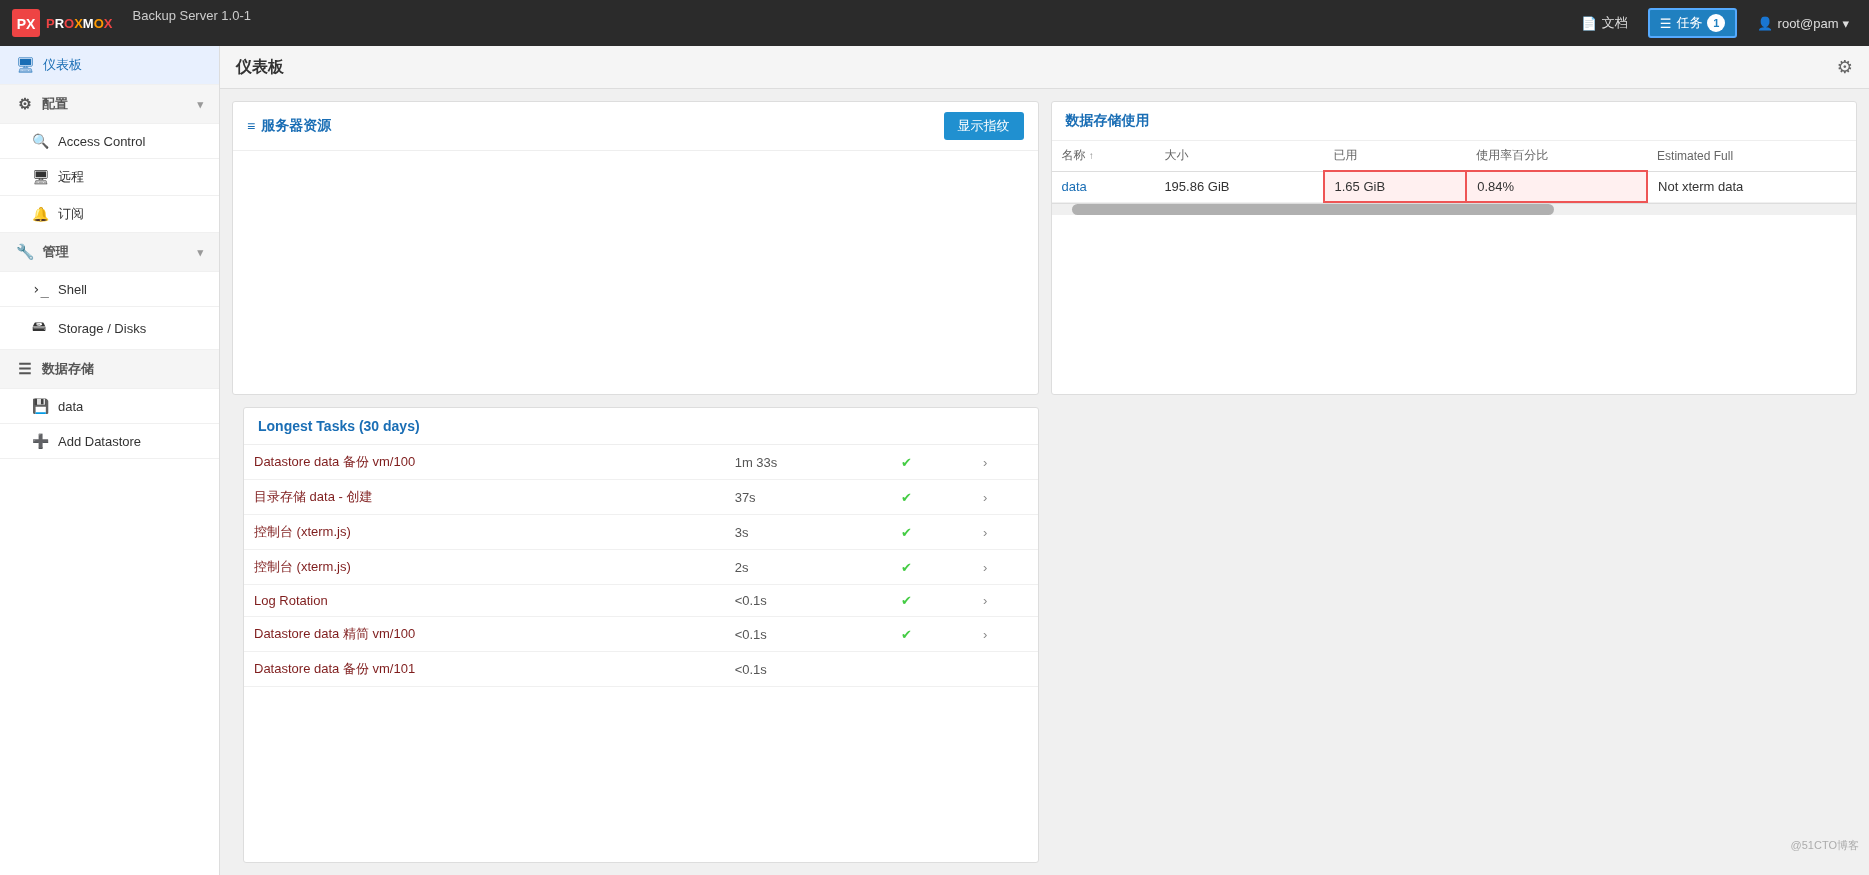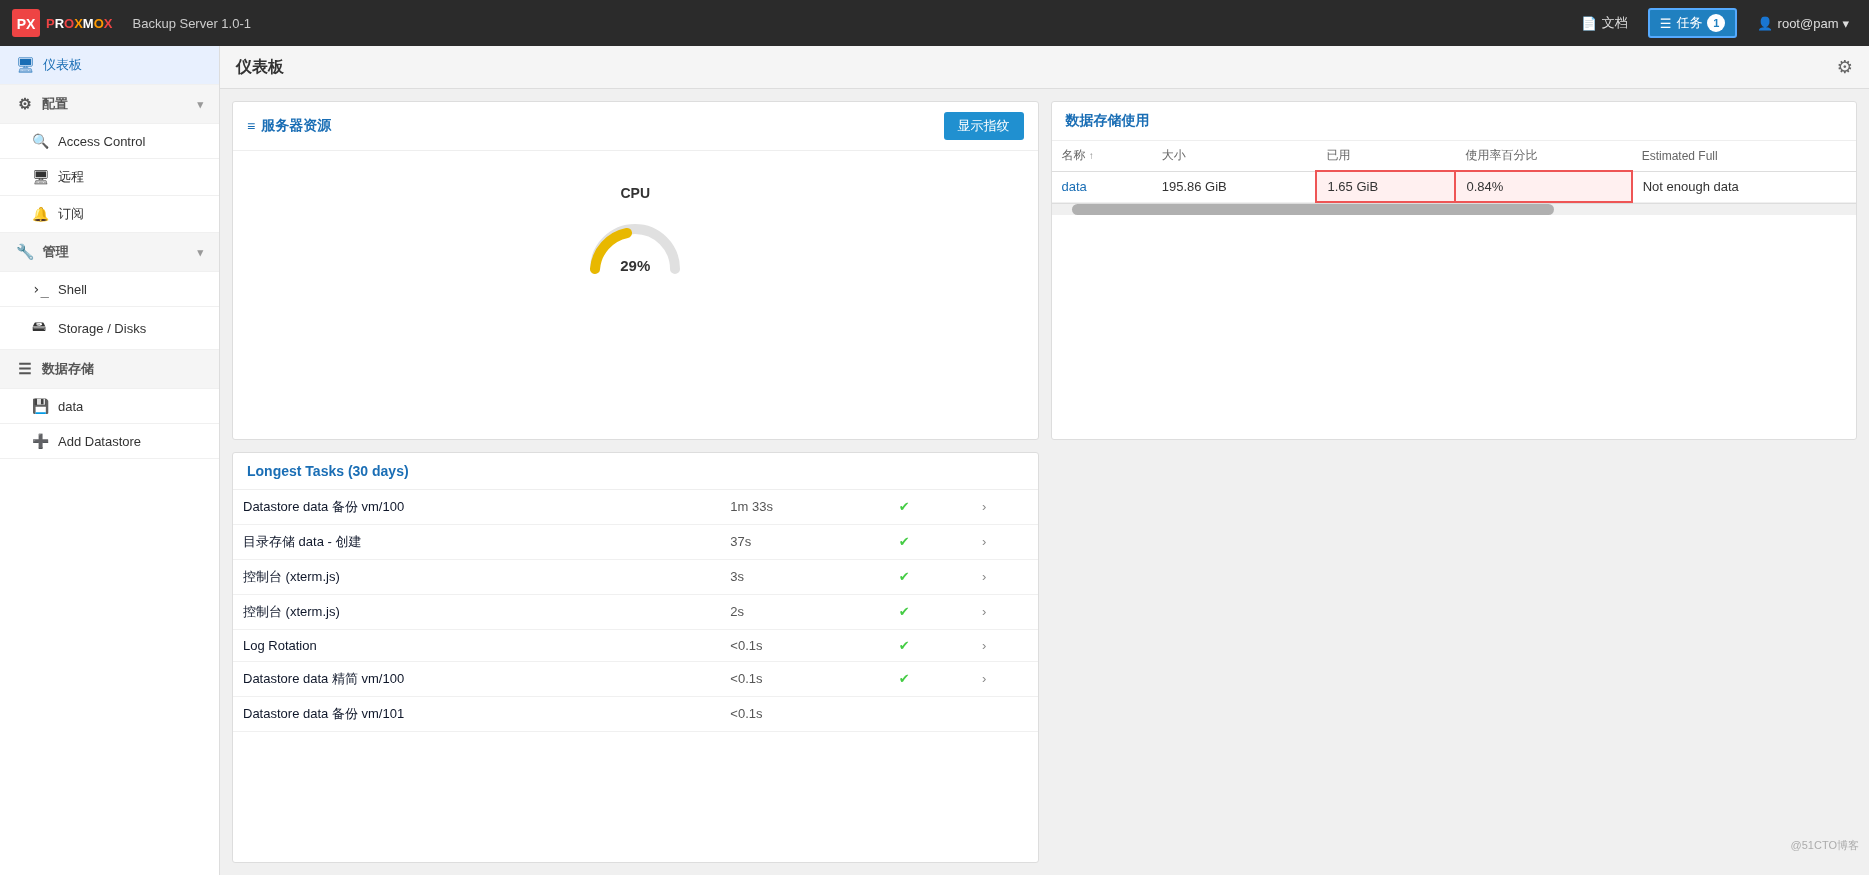--- a/index.html
+++ b/index.html
@@ -1,25 +1,24 @@
 <!DOCTYPE html>
 <html><head>
   <meta charset="utf-8">
   <style>
     * { box-sizing: border-box; margin: 0; padding: 0; }
     body { font-family: Arial, sans-serif; font-size: 13px; background: #f0f0f0; color: #333; overflow: hidden; }
 
     
     .header {
       display: flex;
-      align-items: center;
       background: #1a1a2e;
       background: #2b2b2b;
       height: 46px;
-      padding: 15px 12px;
+      padding: 8px 12px;
       gap: 12px;
     }
     .header-logo {
       display: flex;
       align-items: center;
       gap: 6px;
     }
     .logo-icon {
       width: 28px;
       height: 28px;
@@ -257,30 +256,30 @@
     .scrollbar-thumb {
       height: 100%;
       background: #b0b0b0;
       border-radius: 6px;
       width: 60%;
       position: absolute;
       left: 20px;
     }
 
     
-    .longest-tasks-panel { grid-column: 1; grid-row: 2; }
+    .longest-tasks-panel { grid-column: 1; grid-row: 2; margin-left: 11px; }
     .running-tasks-panel { grid-column: 2; grid-row: 2; }
 
     .tasks-table { width: 100%; border-collapse: collapse; }
     .tasks-table td {
       padding: 8px 10px;
       border-bottom: 1px solid #f0f0f0;
       font-size: 13px;
     }
-    .task-name { color: #0f172a; }
+    .task-name { color: #7f1d1d; }
     .task-duration { color: #555; min-width: 60px; }
     .task-status-ok { color: #4c4; font-size: 16px; }
     .task-arrow { color: #888; cursor: pointer; }
 
     .panel-title-blue { color: #1a6eb5; }
 
     
     .watermark {
       position: fixed;
       bottom: 22px;
@@ -383,32 +382,20 @@
         <div class="panel-header">
           <span class="panel-title">
             <span style="color:#1a6eb5;">≡</span>
             <span>服务器资源</span>
           </span>
           <button class="show-metrics-btn">显示指纹</button>
         </div>
         <div class="panel-body">
           <div class="gauges-row">
 
-            <div class="gauge-item">
-              <span class="gauge-label">CPU</span>
-              <div class="gauge-container">
-                <svg class="gauge-svg" viewBox="0 0 110 65">
-
-                  <path d="M 15 60 A 40 40 0 0 1 95 60" fill="none" stroke="#e0e0e0" stroke-width="10" stroke-linecap="round"></path>
-
-                  <path d="M 15 60 A 40 40 0 0 1 47 24" fill="none" stroke="#e8b800" stroke-width="10" stroke-linecap="round"></path>
-                </svg>
-                <span class="gauge-value">29%</span>
-              </div>
-            </div>
 
 
           </div>
         </div>
       </div>
 
       <div class="panel storage-panel">
         <div class="panel-header">
           <span class="panel-title">数据存储使用</span>
         </div>
@@ -425,21 +412,21 @@
                 <th>使用率百分比</th>
                 <th>Estimated Full</th>
               </tr>
             </thead>
             <tbody id="storage-table-body">
             <tr>
       <td class="col-name">data</td>
       <td>195.86 GiB</td>
       <td class="col-highlight">1.65 GiB</td>
       <td class="col-highlight">0.84%</td>
-      <td>Not enough data</td>
+      <td>Not xterm data</td>
     </tr>
               </tbody>
           </table>
         </div>
         <div class="scrollbar-area">
           <div class="scrollbar-thumb"></div>
         </div>
       </div>
 
       <div class="panel longest-tasks-panel">

